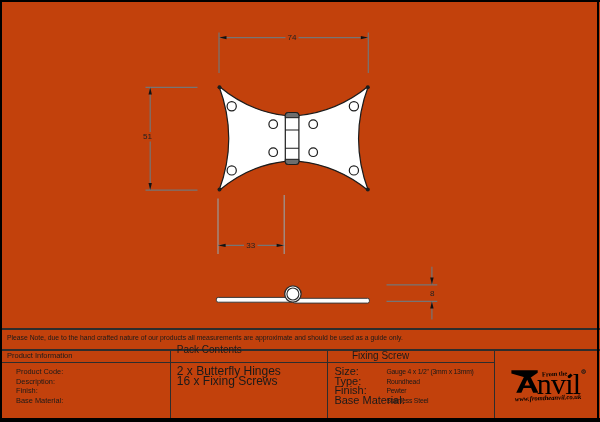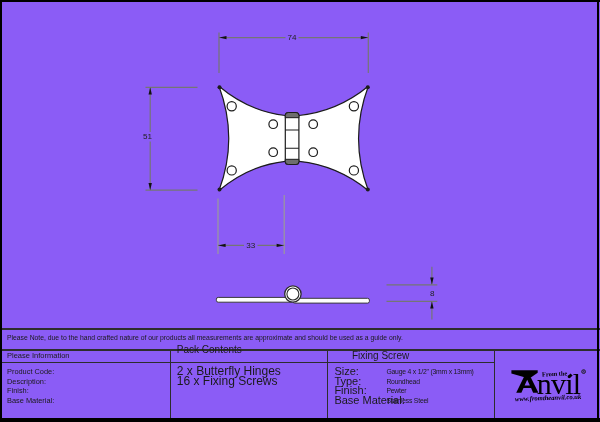--- a/index.html
+++ b/index.html
@@ -1,17 +1,17 @@
 <!DOCTYPE html>
 <html><head>
 <meta charset="utf-8">
 <style>
   html,body{margin:0;padding:0;}
   body{width:600px;height:422px;background:#fff;font-family:"Liberation Sans",sans-serif;}
-  #page{position:relative;width:600px;height:422px;overflow:hidden;background:#8b5cf6;}
+  #page{position:relative;width:600px;height:422px;overflow:hidden;background:#c2410c;}
   .abs{position:absolute;}
   .ln{position:absolute;background:#2d2d2d;}
   .txt{position:absolute;font-size:7.4px;color:#1a1a1a;white-space:nowrap;line-height:9.8px;}
 </style>
 </head>
 <body>
 <div id="page">
 
 <svg class="abs" style="left:0;top:0" width="600" height="330" viewBox="0 0 600 330">
   <g fill="none" stroke="#757575" stroke-width="1.2">
@@ -98,27 +98,27 @@
 <div class="ln" style="left:0;top:348.6px;width:600px;height:2.2px"></div>
 
 <div class="ln" style="left:0;top:361.6px;width:493.6px;height:1.5px"></div>
 
 <div class="ln" style="left:169.6px;top:350.7px;width:1.2px;height:67.3px"></div>
 
 <div class="ln" style="left:327.2px;top:350.7px;width:1.2px;height:67.3px"></div>
 
 <div class="ln" style="left:493.6px;top:350.7px;width:1.3px;height:67.3px"></div>
 
-<div class="txt" style="left:7px;top:351.2px;font-size:7.5px">Please Information</div>
+<div class="txt" style="left:7px;top:351.2px;font-size:7.5px">Product Information</div>
 
 <div class="txt" style="left:176.8px;top:345px;font-size:10px">Pack Contents</div>
 
 <div class="txt" style="left:352px;top:351.2px;font-size:10px">Fixing Screw</div>
 
-<div class="txt" style="left:7px;top:366.8px;font-size:7.4px">Product Code:<br>Description:<br>Finish:<br>Base Material:</div>
+<div class="txt" style="left:16px;top:366.8px;font-size:7.4px">Product Code:<br>Description:<br>Finish:<br>Base Material:</div>
 
 
 <div class="txt" style="left:176.8px;top:366.8px;font-size:12px">2 x Butterfly Hinges<br>16 x Fixing Screws</div>
 
 <div class="txt" style="left:334.4px;top:366.8px;font-size:11px">Size:<br>Type:<br>Finish:<br>Base Material:</div>
 
 <div class="txt" style="left:386.4px;top:366.8px;font-size:6.8px;letter-spacing:-0.2px">Gauge 4 x 1/2" (3mm x 13mm)<br>Roundhead<br>Pewter<br>Stainless Steel</div>
 
 <svg class="abs" style="left:494px;top:364px" width="104" height="54" viewBox="0 0 104 54">
   <g fill="#000">

